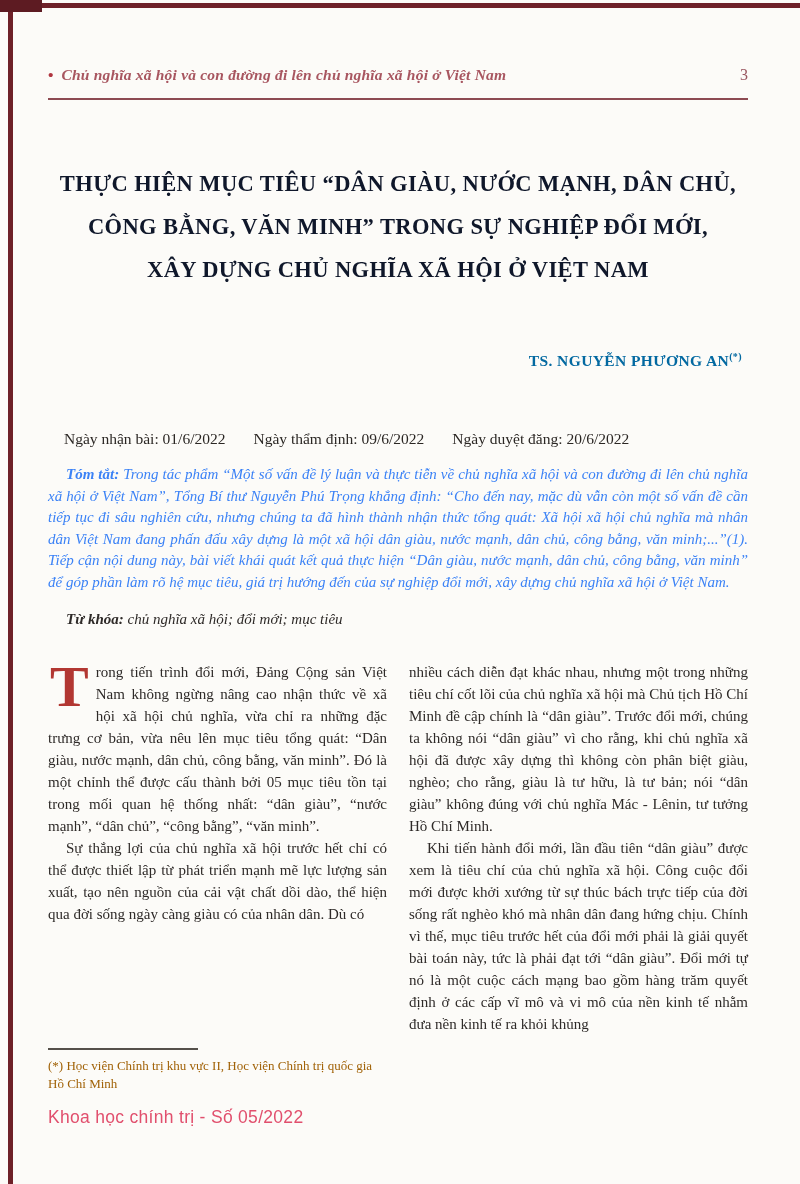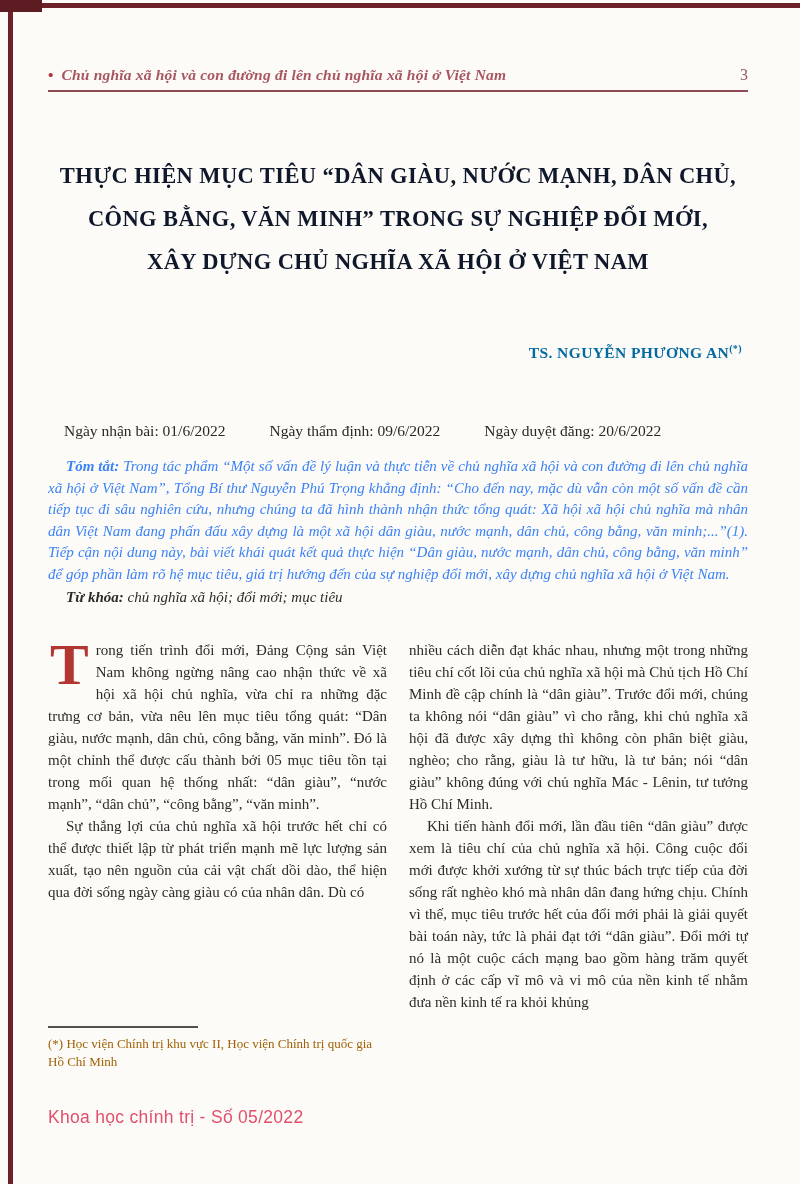--- a/index.html
+++ b/index.html
@@ -17,21 +17,21 @@
   .edge-left{position:absolute;top:0;left:8px;width:5px;height:100%;background:#6e2128;}
   .edge-corner{position:absolute;top:0;left:0;width:42px;height:12px;background:#5d1b22;}
 
   .content{position:absolute;left:48px;right:52px;top:0;}
 
   .running-head{
     margin-top:66px;
     display:flex;justify-content:space-between;align-items:baseline;
     font-style:italic;font-weight:bold;
     font-size:15.5px;color:#a85660;
-    padding-bottom:6px;
+    padding-bottom:14px;
     border-bottom:2px solid #8d4a52;
   }
   .running-head .bullet{font-style:normal;color:#b03640;margin-right:8px;}
   .running-head .rh-title{letter-spacing:.2px;}
   .running-head .page-num{font-style:normal;font-weight:normal;color:#995660;font-size:16px;}
 
   .title{
     margin-top:62px;
     text-align:center;
     color:#0f172a;
@@ -47,36 +47,36 @@
     color:#0369a1;
     font-weight:bold;
     font-size:15.5px;
     letter-spacing:.4px;
     padding-right:6px;
   }
   .author sup{font-size:10px;}
 
   .dates{
     margin-top:60px;
-    display:flex;gap:44px;
+    display:flex;gap:28px;
     font-size:15.5px;color:#2b2724;
     padding-left:16px;
   }
 
   .abstract{
     margin-top:16px;
     font-style:italic;
     font-size:15px;line-height:21.5px;
     text-align:justify;
     text-indent:18px;
     color:#3b82f6;
   }
   .abstract b{font-weight:bold;}
   .keywords{
-    margin-top:2px;
+    margin-top:16px;
     font-style:italic;
     font-size:15px;line-height:21.5px;
     text-indent:18px;
   }
   .keywords b{font-style:italic;font-weight:bold;}
 
   .columns{
     margin-top:30px;
     display:flex;gap:22px;
     font-size:15px;line-height:22px;

